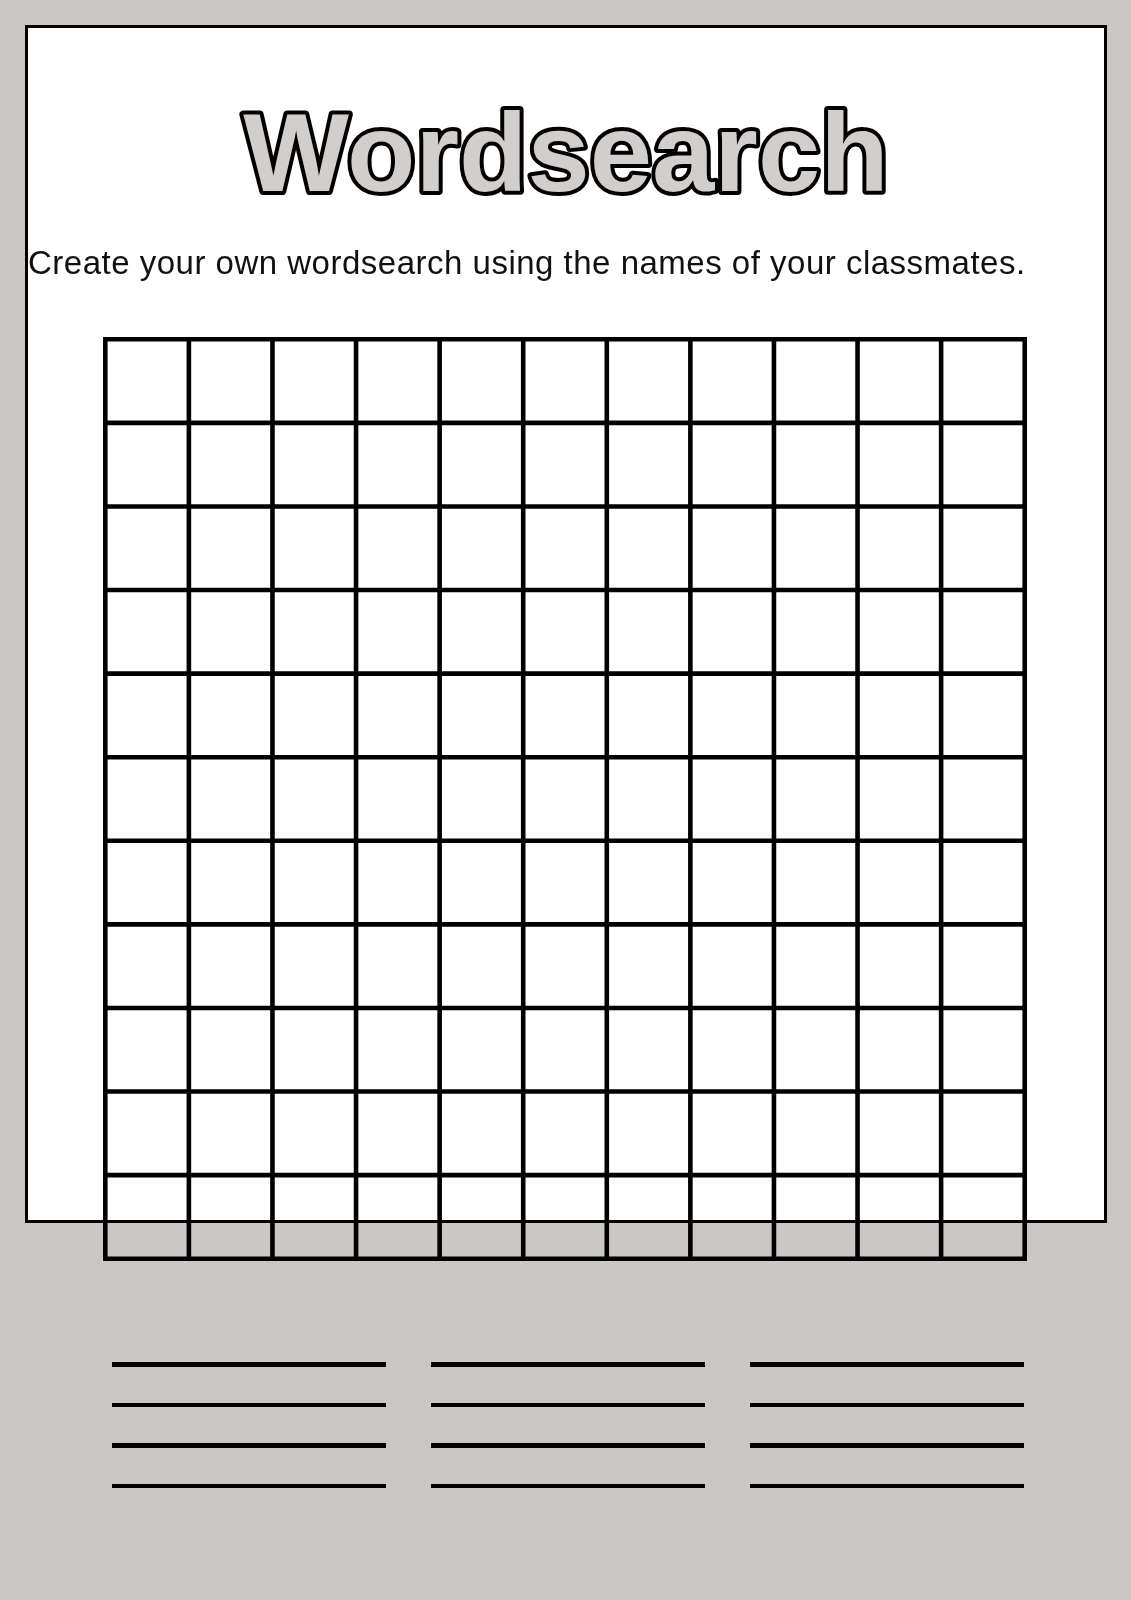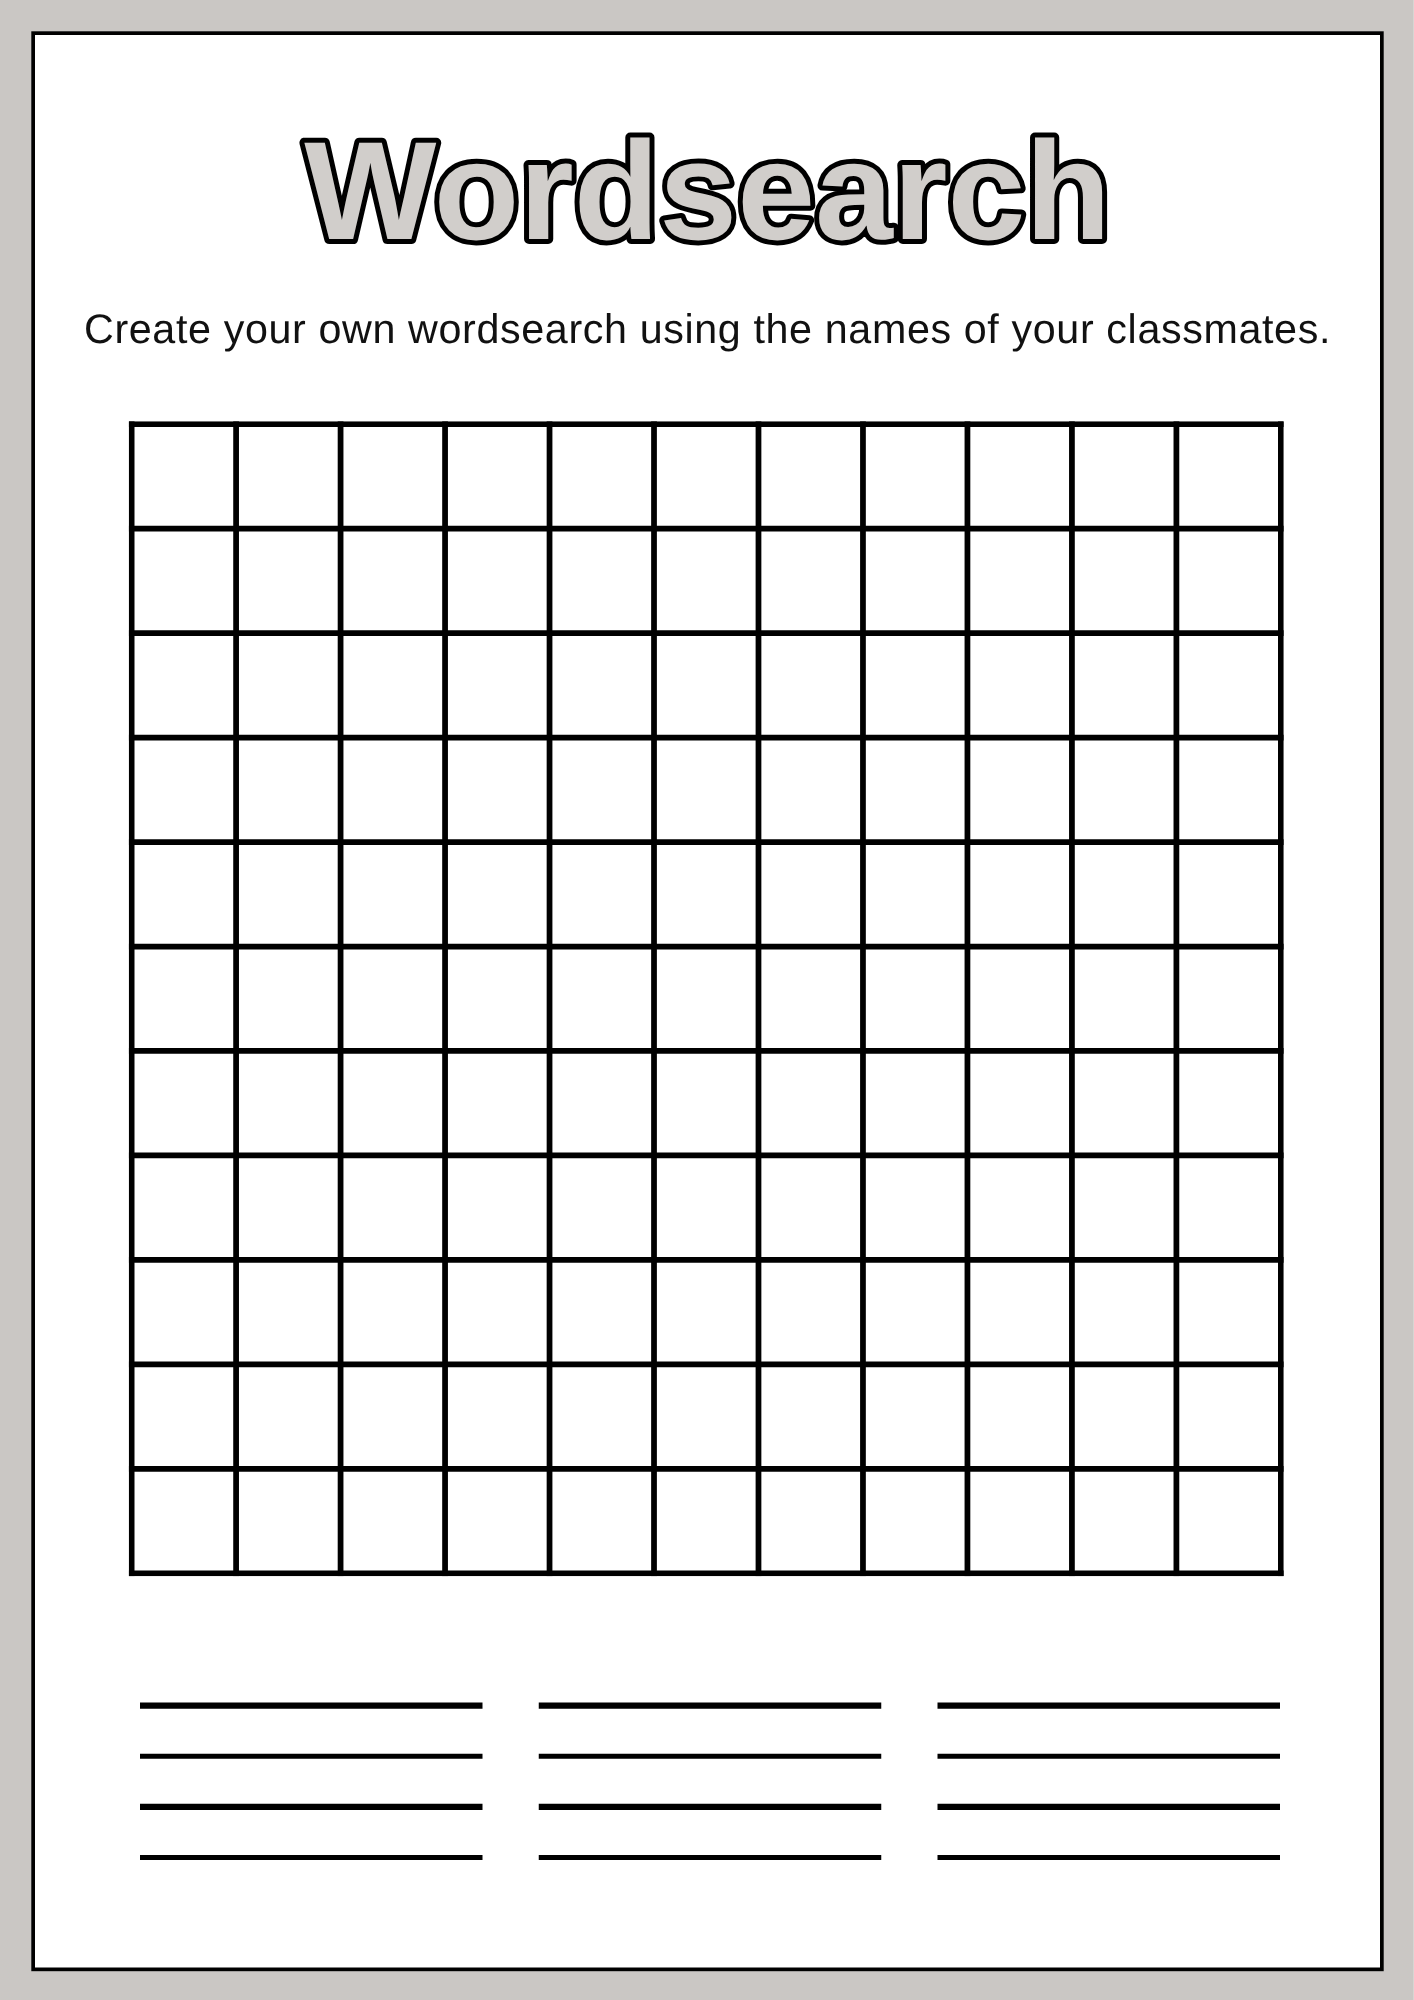--- a/index.html
+++ b/index.html
@@ -18,21 +18,21 @@
     height: 1600px;
     background: var(--color-background);
     position: relative;
     font-family: "Liberation Sans", sans-serif;
   }
   .paper {
     position: absolute;
     left: 25px;
     top: 25px;
     width: 1082px;
-    height: 1552px;
+    height: 1198px;
     background: var(--color-paper);
     border: 3px solid var(--color-border);
   }
   .title-svg {
     position: absolute;
     left: 0;
     top: 55px;
     width: 1076px;
     height: 135px;
     display: block;
@@ -46,21 +46,20 @@
     stroke-width: 8px;
     stroke-linejoin: round;
     paint-order: stroke fill;
     text-anchor: middle;
   }
   .instruction {
     position: absolute;
     left: 0;
     top: 216px;
     width: 1076px;
-    text-align: center;
     font-size: 33px;
     font-weight: 300;
     letter-spacing: 0.5px;
     color: var(--color-text);
     white-space: nowrap;
   }
   .grid-svg {
     position: absolute;
     left: 75px;
     top: 309px;

